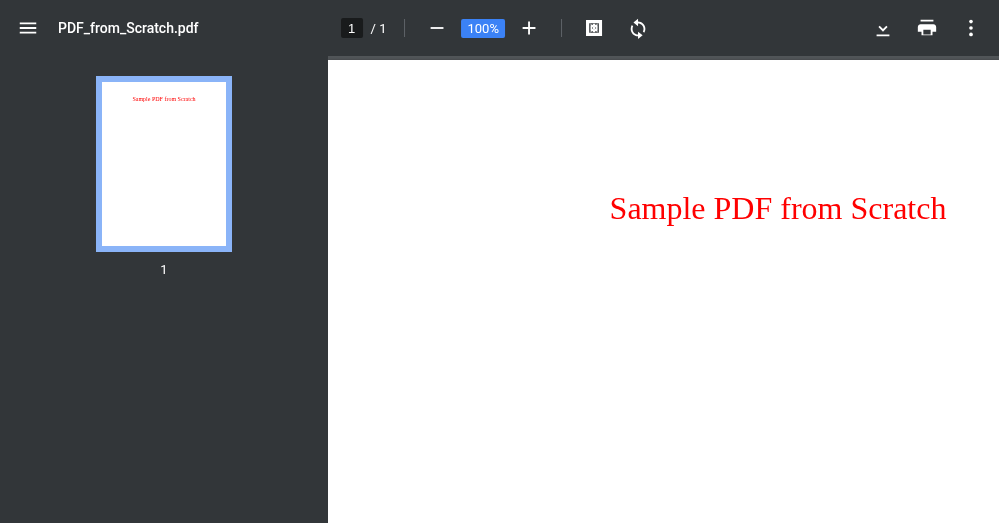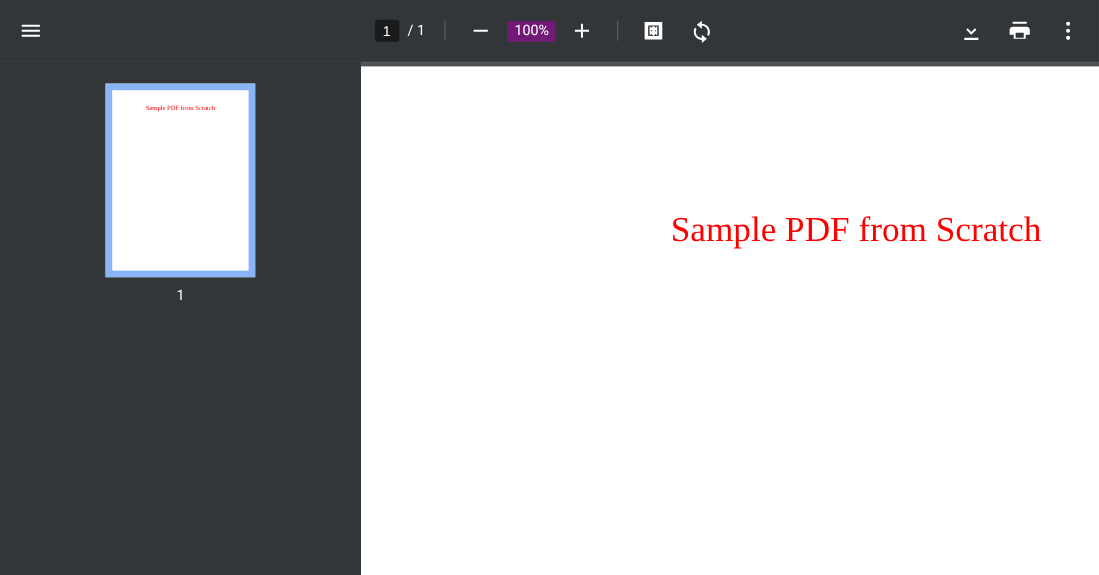--- a/index.html
+++ b/index.html
@@ -49,27 +49,27 @@
     border-radius: 2px;
   }
   .page-total {
     font-size: 13px; color: #fff; margin: 0 6px 0 4px;
     white-space: nowrap;
   }
   .vsep {
     width: 1px; height: 18px; background: #5f6368; margin: 0 8px;
   }
   .zoom-level {
-    background: #701a75;
+    background: #3b82f6;
     color: #fff;
     font-size: 13px;
     padding: 2px 6px;
     border-radius: 2px;
     min-width: 44px;
-    text-align: center;
+    text-align: left;
   }
   .toolbar-right {
     margin-left: auto;
     display: flex;
     align-items: center;
     gap: 4px;
   }
 
   
   .content {
@@ -146,20 +146,21 @@
 </style>
 </head>
 <body>
 
 <div class="toolbar">
   <div class="tb-btn">
     <svg viewBox="0 0 24 24">
         <path d="M3 6h18v2H3V6zm0 5h18v2H3v-2zm0 5h18v2H3v-2z"></path>
       </svg>
   </div>
+  <div class="title">PDF_from_Scratch.pdf</div>
 
   <div class="toolbar-center">
     <input class="page-input" value="1" style="">
     <span class="page-total">
       <span>/</span>&nbsp;<span>1</span>
     </span>
     <div class="vsep"></div>
     <div class="tb-btn">
       <svg viewBox="0 0 24 24">
           <path d="M5 11h14v2H5z"></path>

